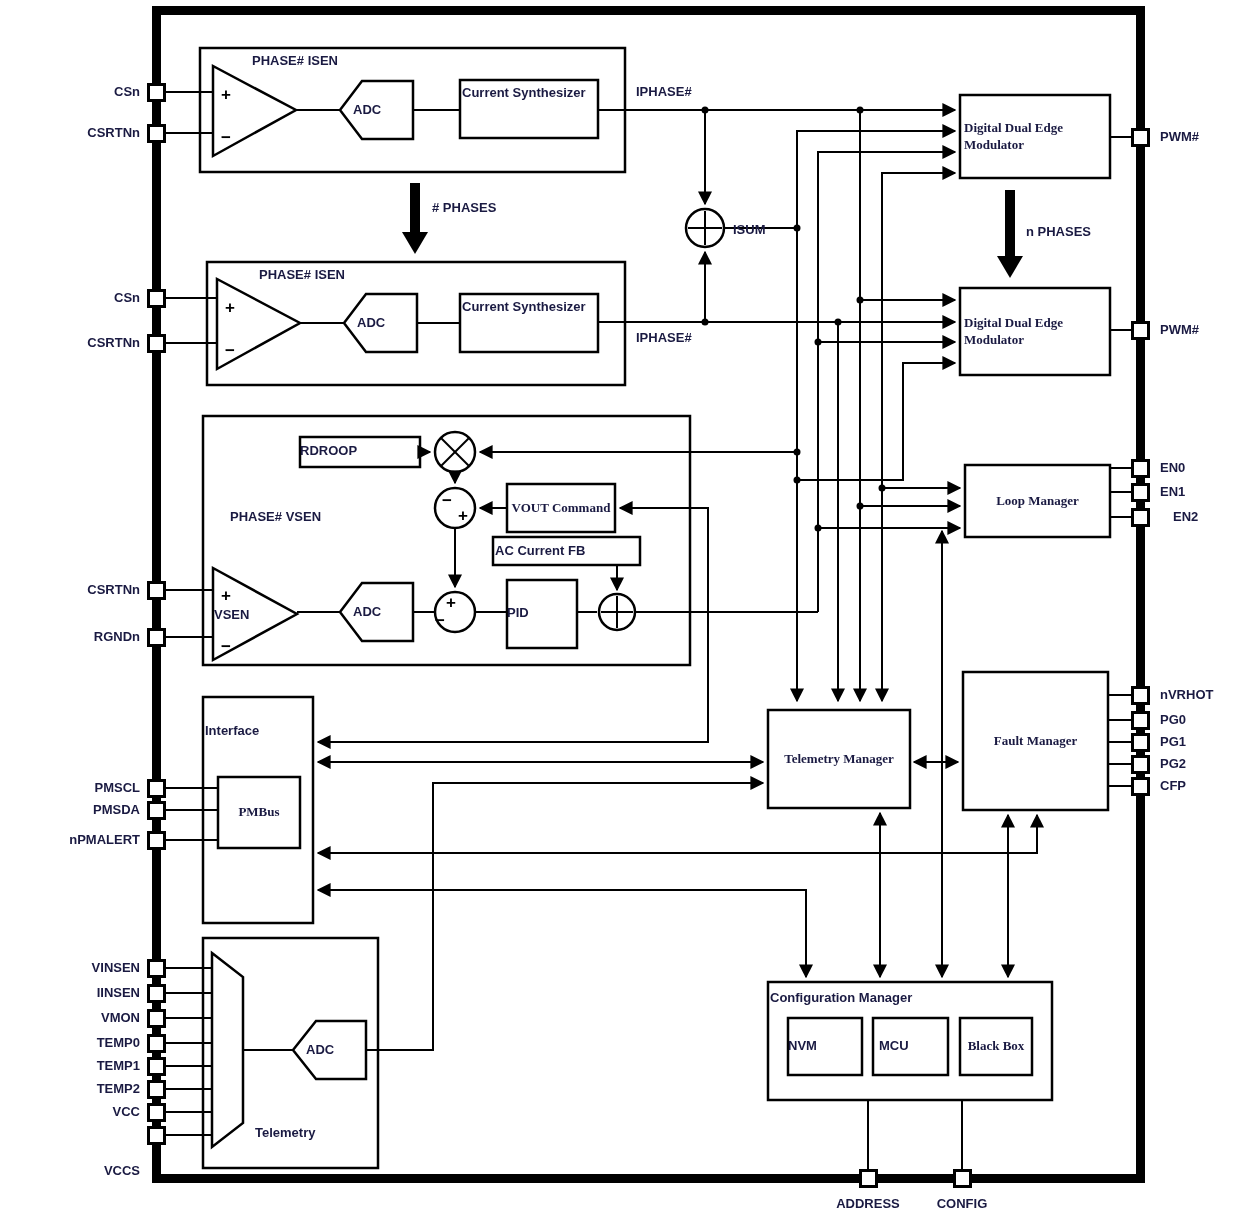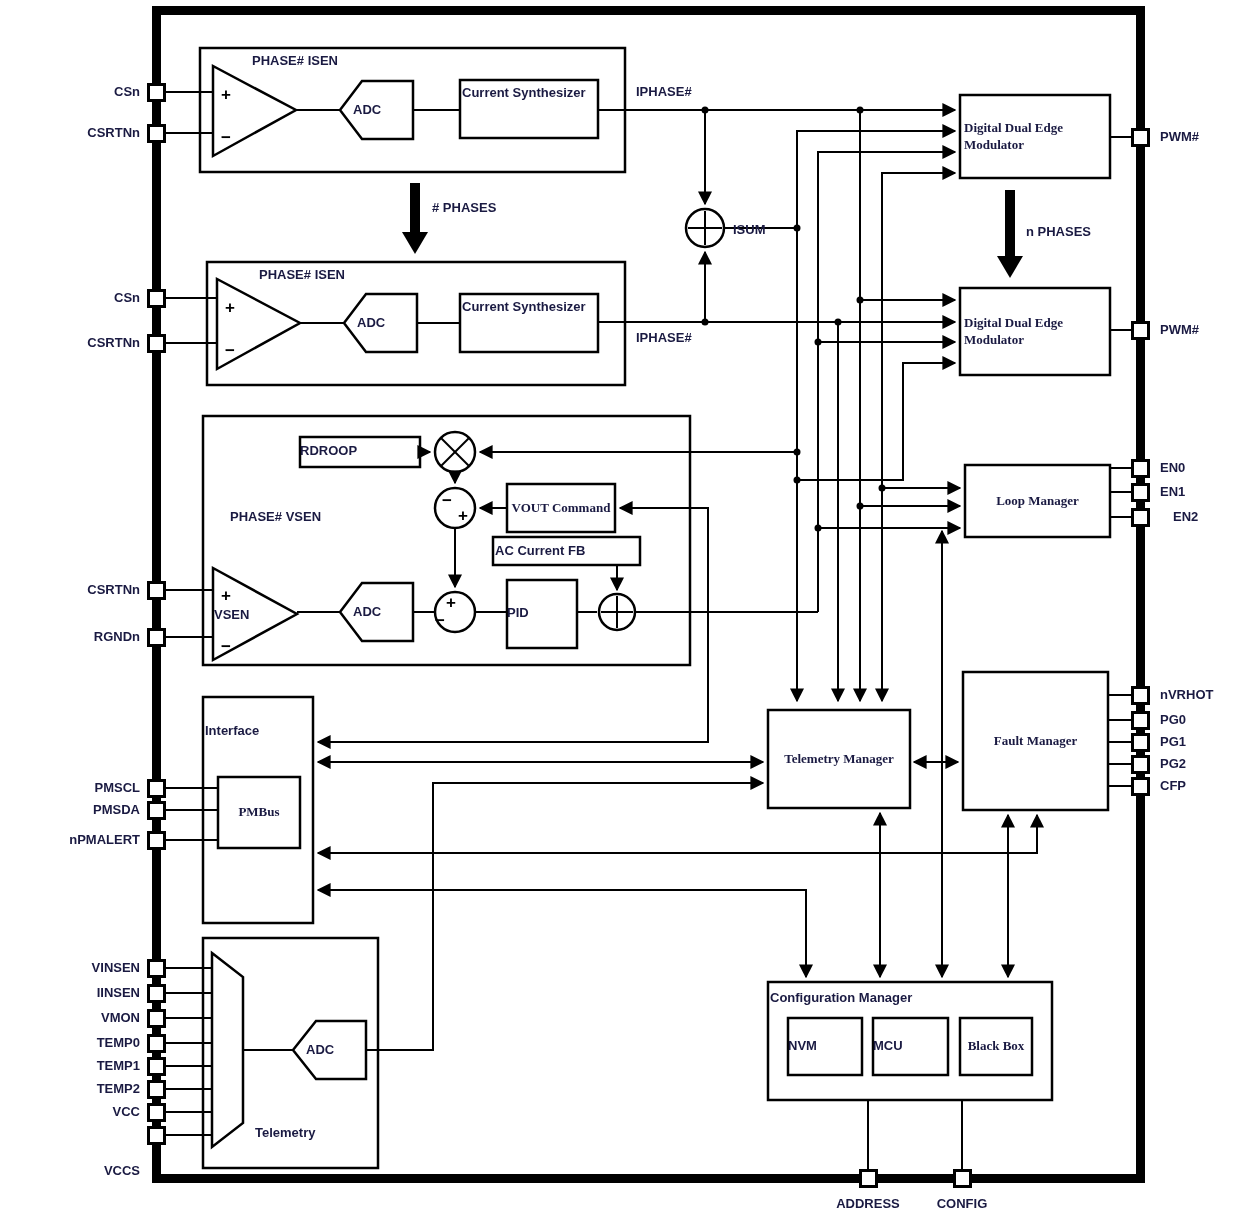--- a/index.html
+++ b/index.html
@@ -229,21 +229,21 @@
   <div class="blabel" style="left:495px;top:543px;width:143px;">AC Current FB</div>
   <div class="blabel" style="left:507px;top:605px;width:70px;">PID</div>
   <div class="blabel" style="left:214px;top:607px;width:62px;">VSEN</div>
   <div class="blabel" style="left:205px;top:723px;width:106px;">Interface</div>
   <div class="blabel flexc" style="left:220px;top:779px;width:78px;height:67px;">PMBus</div>
   <div class="blabel" style="left:255px;top:1125px;width:120px;">Telemetry</div>
   <div class="blabel flexc" style="left:772px;top:710px;width:134px;height:98px;">Telemetry Manager</div>
   <div class="blabel flexc" style="left:990px;top:672px;width:91px;height:138px;">Fault Manager</div>
   <div class="blabel" style="left:770px;top:990px;width:308px;">Configuration Manager</div>
   <div class="blabel" style="left:788px;top:1038px;width:74px;">NVM</div>
-  <div class="blabel" style="left:873px;top:1038px;width:75px;">MCU</div>
+  <div class="blabel" style="left:873px;top:1038px;width:75px;padding-left:6px;">MCU</div>
   <div class="blabel flexc" style="left:962px;top:1020px;width:68px;height:53px;">Black Box</div>
 
   <div class="pin" style="left:147px;top:83px;"></div>
   <div class="plabel lblR" style="left:30px;top:84px;width:110px;">CSn</div>
   <div class="pin" style="left:147px;top:124px;"></div>
   <div class="plabel lblR" style="left:30px;top:125px;width:110px;">CSRTNn</div>
   <div class="pin" style="left:147px;top:289px;"></div>
   <div class="plabel lblR" style="left:30px;top:290px;width:110px;">CSn</div>
   <div class="pin" style="left:147px;top:334px;"></div>
   <div class="plabel lblR" style="left:30px;top:335px;width:110px;">CSRTNn</div>

